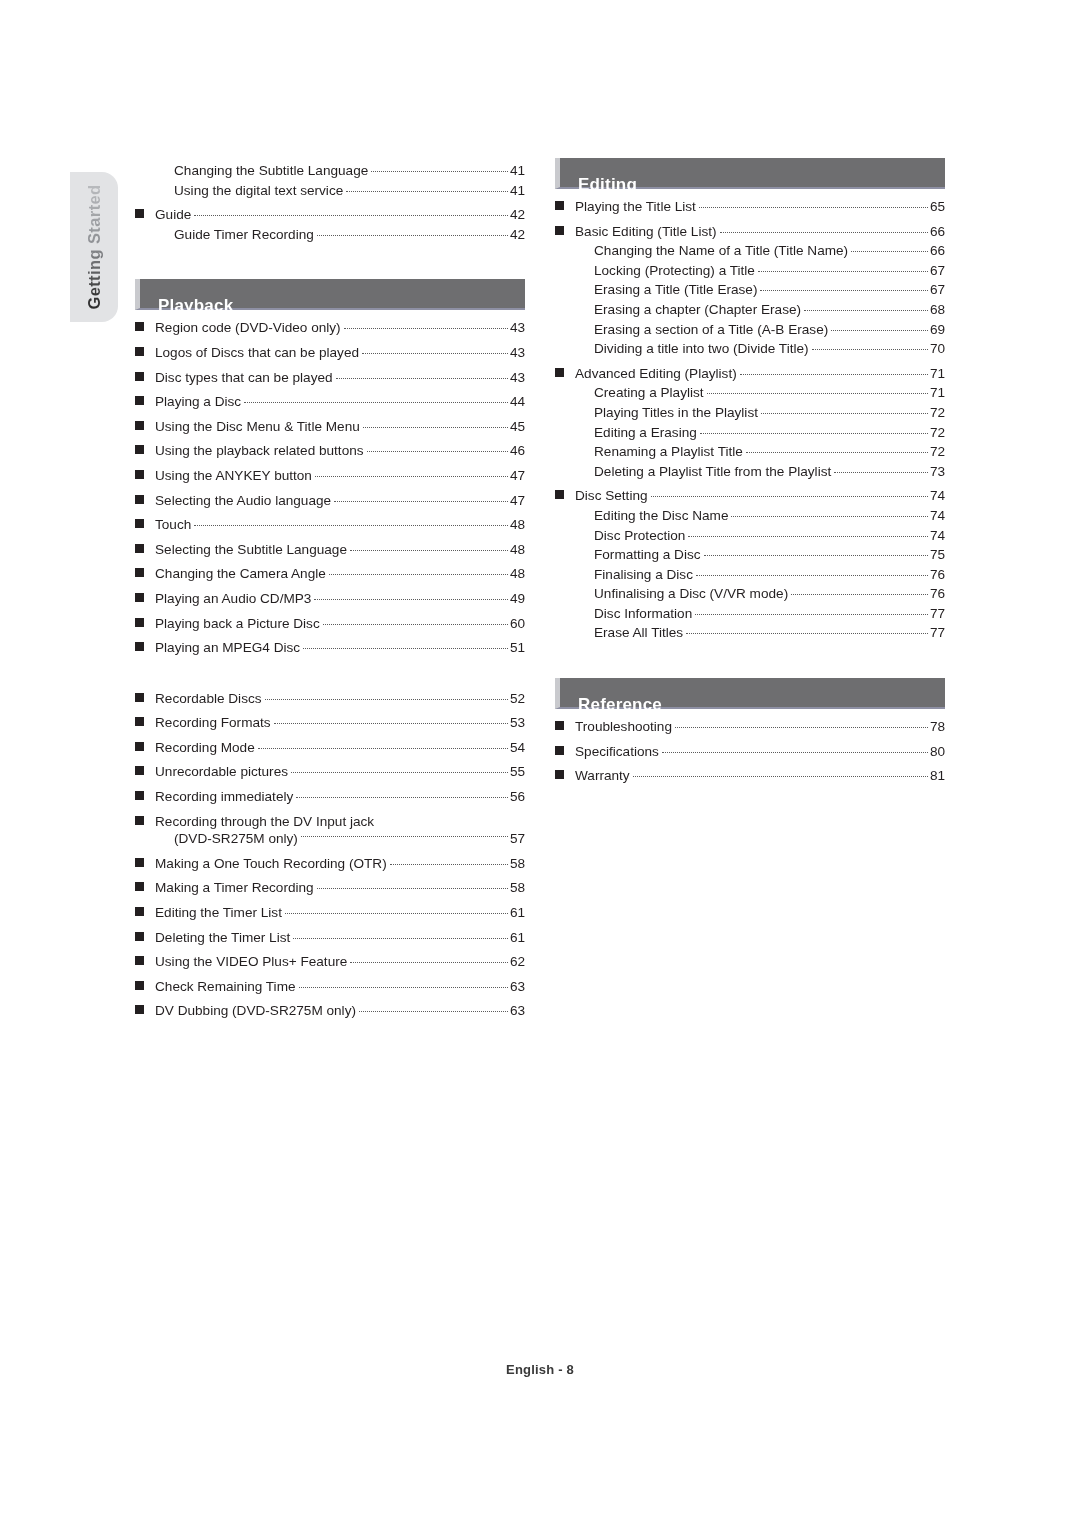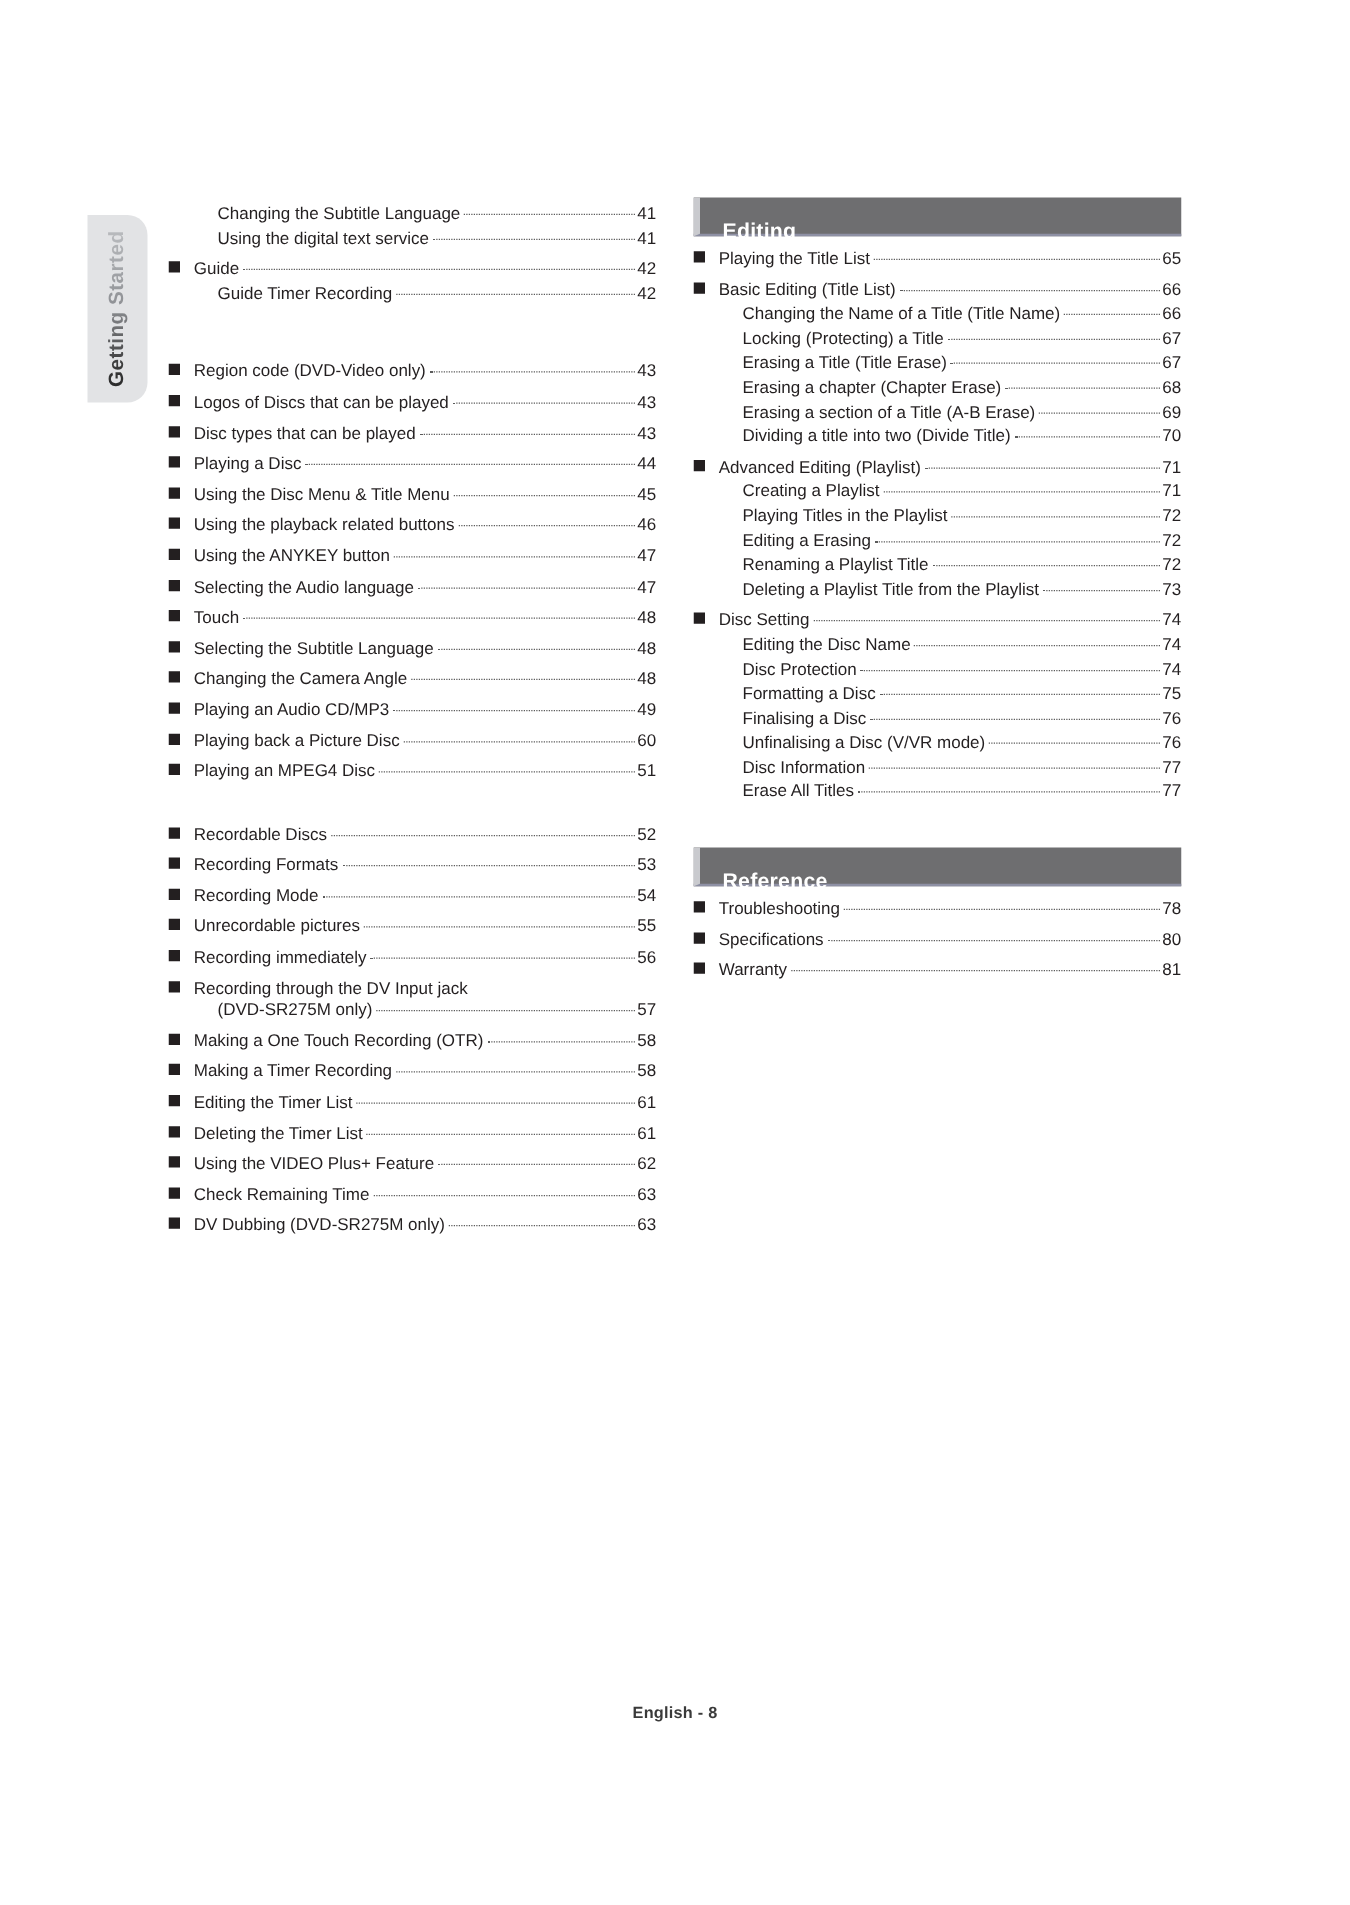--- a/index.html
+++ b/index.html
@@ -76,21 +76,21 @@
   .entry {
     display: flex;
     align-items: baseline;
     font-size: 13.6px;
     line-height: 1.0;
     color: #231f20;
     padding: 0;
   }
   .entry.lvl1 { margin-top: 11px; padding-left: 0px; }
   .entry.lvl2 { margin-top: 6px;  padding-left: 39px; }
-  .entry.cont { margin-top: 4px;  padding-left: 39px; }
+  .entry.cont { margin-top: 4px;  padding-left: 39px; align-items: center; }
 
   .bullet {
     flex: 0 0 auto;
     width: 9px;
     height: 9px;
     background: #231f20;
     margin-right: 11px;
     position: relative;
     top: -1px;
   }
@@ -154,20 +154,23 @@
         <span class="page-num">42</span>
       </div>
       <div class="entry lvl2">
         <span class="entry-text">Guide Timer Recording</span>
         <span class="leader"></span>
         <span class="page-num">42</span>
       </div>
     </div>
   <div id="left-sections">
       <div class="gap-before-bar-lg"></div>
+      <div class="section-bar">
+        <span class="section-title">Playback</span>
+      </div>
       <div>
         <div class="entry lvl1">
           <span class="bullet"></span>
           <span class="entry-text">Region code (DVD-Video only)</span>
           <span class="leader"></span>
           <span class="page-num">43</span>
         </div>
         <div class="entry lvl1">
           <span class="bullet"></span>
           <span class="entry-text">Logos of Discs that can be played</span>

